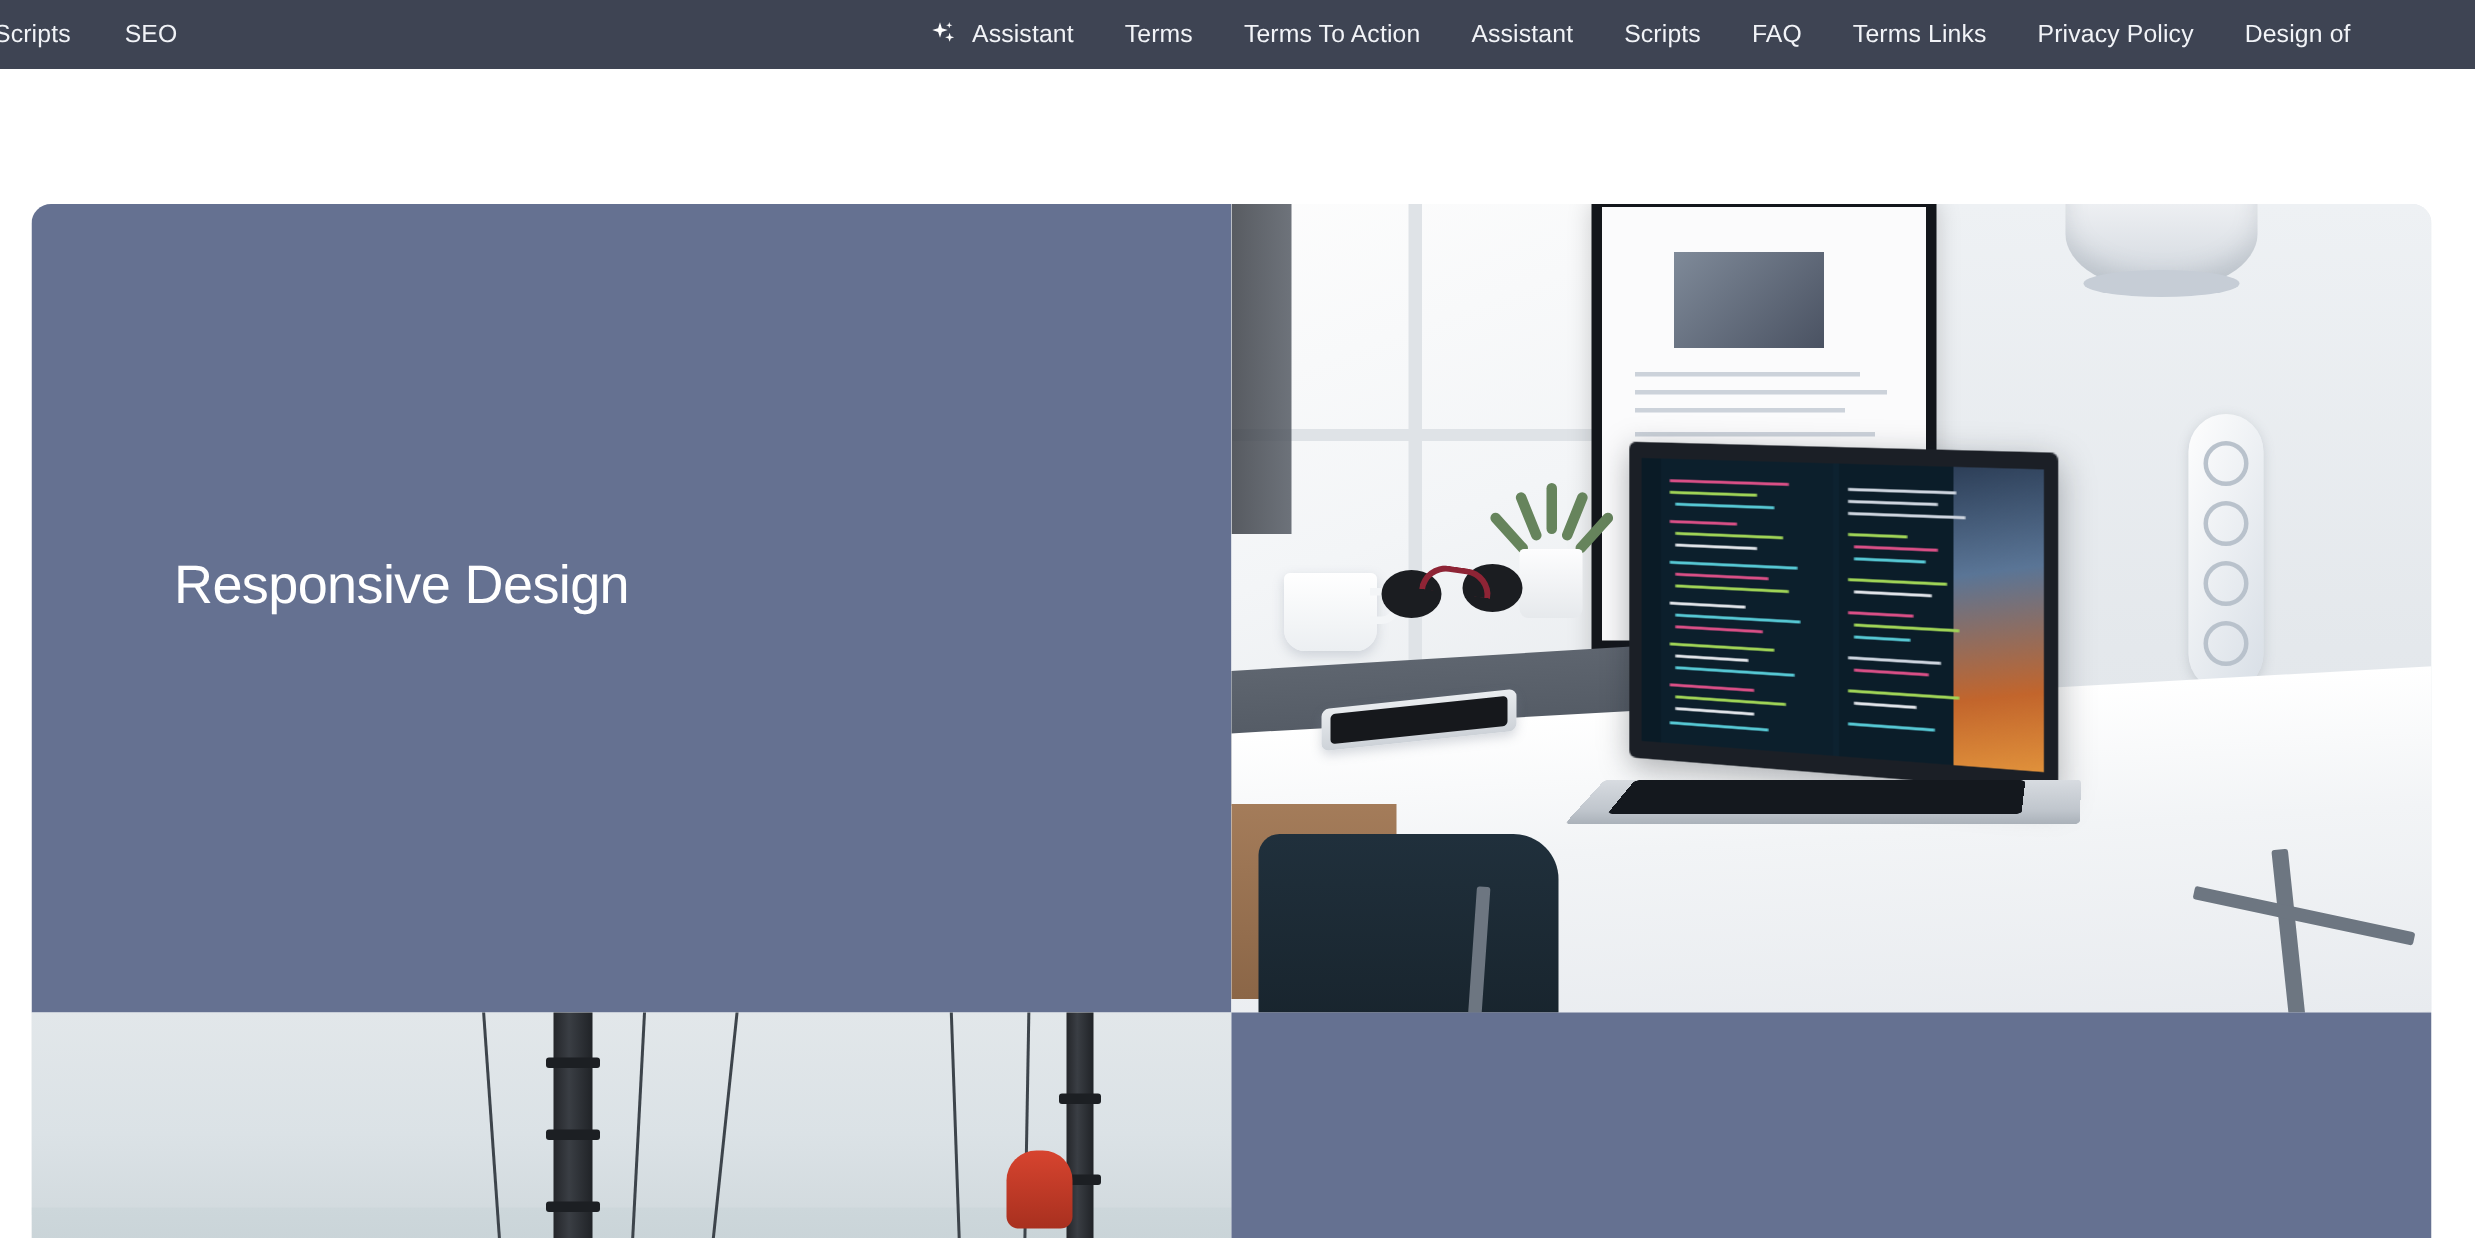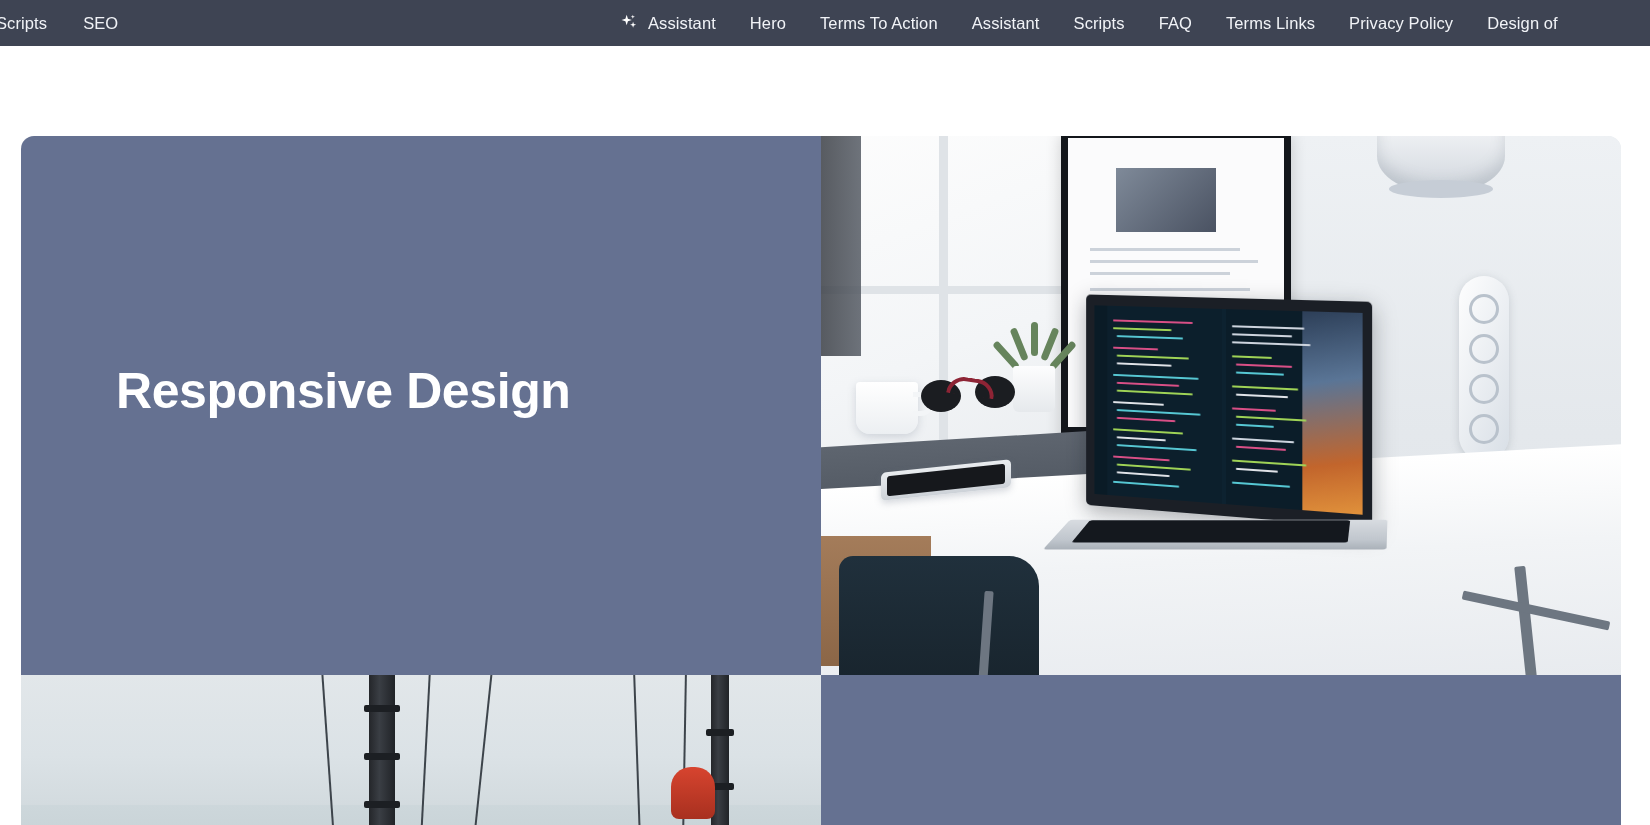--- a/index.html
+++ b/index.html
@@ -89,22 +89,22 @@
 
   .cell-text {
     background: #657191;
     display: flex;
     flex-direction: column;
     justify-content: center;
     padding: 0 95px 0 95px;
   }
   .cell-title {
     color: #ffffff;
-    font-size: 50px;
-    font-weight: 700;
+    font-size: 36px;
+    font-weight: 400;
     line-height: 1.12;
     letter-spacing: -0.4px;
     margin-bottom: 30px;
   }
   .cell-body {
     color: #f0f2f6;
     font-size: 21.5px;
     font-weight: 400;
     line-height: 1.62;
     max-width: 530px;
@@ -390,21 +390,21 @@
 
     <span class="assistant-group">
       <svg class="sparkle-icon" viewBox="0 0 24 24">
         <path d="M9.2 2.2 L10.7 6.9 L15.4 8.4 L10.7 9.9 L9.2 14.6 L7.7 9.9 L3 8.4 L7.7 6.9 Z" fill="#ffffff"></path>
         <path d="M16.9 10.6 L17.8 13.3 L20.5 14.2 L17.8 15.1 L16.9 17.8 L16 15.1 L13.3 14.2 L16 13.3 Z" fill="#ffffff"></path>
         <path d="M16.6 2.0 L17.2 3.9 L19.1 4.5 L17.2 5.1 L16.6 7.0 L16.0 5.1 L14.1 4.5 L16.0 3.9 Z" fill="#ffffff"></path>
       </svg>
       <span class="nav-item">Assistant</span>
     </span>
 
-    <span class="nav-item">Hero</span>
+    <span class="nav-item">Terms</span>
     <span class="nav-item">Terms To Action</span>
     <span class="nav-item">Assistant</span>
     <span class="nav-item">Scripts</span>
     <span class="nav-item">FAQ</span>
     <span class="nav-item">Terms Links</span>
     <span class="nav-item">Privacy Policy</span>
     <span class="nav-item">Design of</span>
   </div>
 </div>
 

